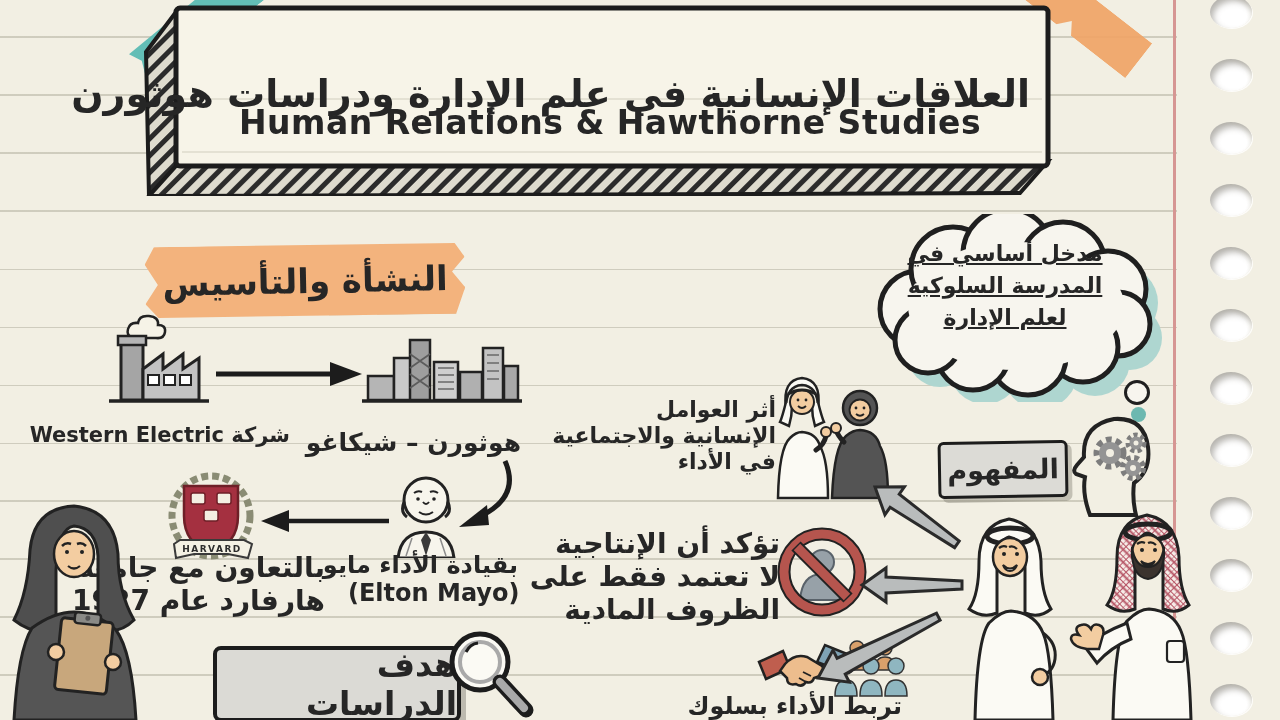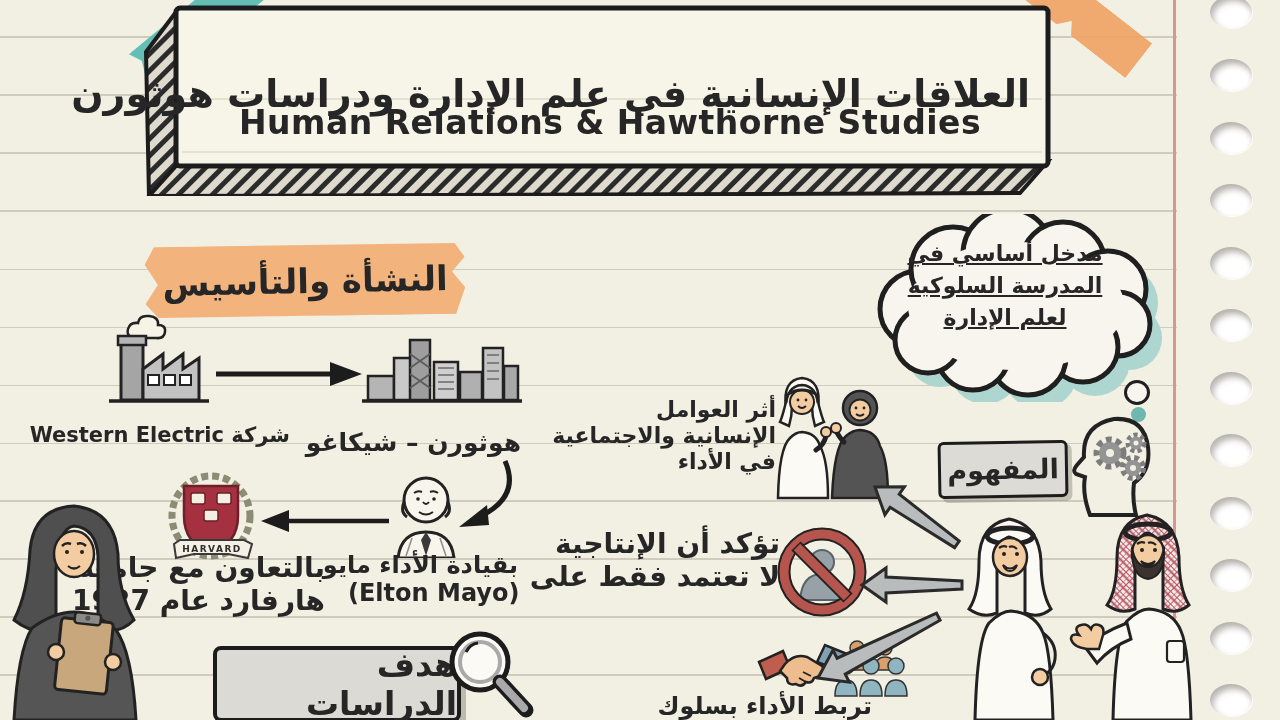--- a/index.html
+++ b/index.html
@@ -41,21 +41,21 @@
     border:3px solid #1c1c1c;border-radius:6px;box-shadow:4px 4px 0 rgba(125,122,110,.4);
     transform:rotate(-1deg);display:flex;align-items:center;justify-content:center;
     font-size:27px;font-weight:bold;}
   
   .t-we{left:35px;top:403px;width:255px;font-size:21px;margin-top:20px;}
   .t-city{left:331px;top:428px;width:190px;font-size:25px;}
   .t-harvard{left:125px;top:551px;width:200px;font-size:28px;}
   .t-mayo{left:348px;top:551px;width:170px;font-size:24px;}
   .t-factors{left:592px;top:397px;width:184px;font-size:22px;text-align:right;}
   .t-productivity{left:592px;top:527px;width:188px;font-size:28px;text-align:left;}
-  .t-behavior{left:692px;top:692px;width:180px;font-size:24px;}
+  .t-behavior{left:722px;top:692px;width:180px;font-size:24px;}
   .bubble-text{left:880px;top:238px;width:250px;font-size:22px;line-height:1.45;text-decoration:underline;}
   .trail-b1{left:1124px;top:380px;width:20px;height:19px;border-radius:50%;
     background:#f7f5ee;border:3.5px solid #1f1f1f;}
   .trail-b2{left:1131px;top:407px;width:15px;height:15px;border-radius:50%;background:#6db8b0;}
 </style>
 </head>
 <body>
 
 <div id="stage">
 
@@ -264,20 +264,21 @@
     <path d="M26,76 q2,-26 22,-26 q20,0 22,26 Z" fill="#97a1a8" stroke="#59626a" stroke-width="2"></path>
     <circle cx="48" cy="48" r="38" fill="none" stroke="#222" stroke-width="13"></circle>
     <circle cx="48" cy="48" r="38" fill="none" stroke="#b6554e" stroke-width="9"></circle>
     <line x1="22" y1="22" x2="74" y2="74" stroke="#222" stroke-width="13"></line>
     <line x1="23" y1="23" x2="73" y2="73" stroke="#b6554e" stroke-width="9"></line>
   </svg>
 
   <div class="abs txt t-productivity" dir="rtl">
     <span>تؤكد أن الإنتاجية</span>
     <span>لا تعتمد فقط على</span>
+    <span>الظروف المادية</span>
   </div>
 
   <svg class="abs" style="left:757px;top:634px;width:92px;height:66px" viewBox="0 0 92 66">
     <polygon points="2,28 26,17 33,34 9,45" fill="#bf5e4e" stroke="#222" stroke-width="2.5"></polygon>
     <polygon points="90,20 68,11 60,28 84,37" fill="#7fa3b5" stroke="#222" stroke-width="2.5"></polygon>
     <path d="M28,30 q10,-11 22,-7 l15,9 q6,6 -2,10 l-6,2 q-2,6 -8,4 q-4,6 -10,2 q-9,2 -9,-6 l-7,-7 z" fill="#edbd8d" stroke="#222" stroke-width="2.5"></path>
     <path d="M46,38 l8,4 M42,44 l7,4" fill="none" stroke="#222" stroke-width="1.8"></path>
   </svg>
   <svg class="abs" style="left:834px;top:636px;width:74px;height:62px" viewBox="0 0 74 62">
     <g fill="#d9a06b" stroke="#333" stroke-width="1.5">

